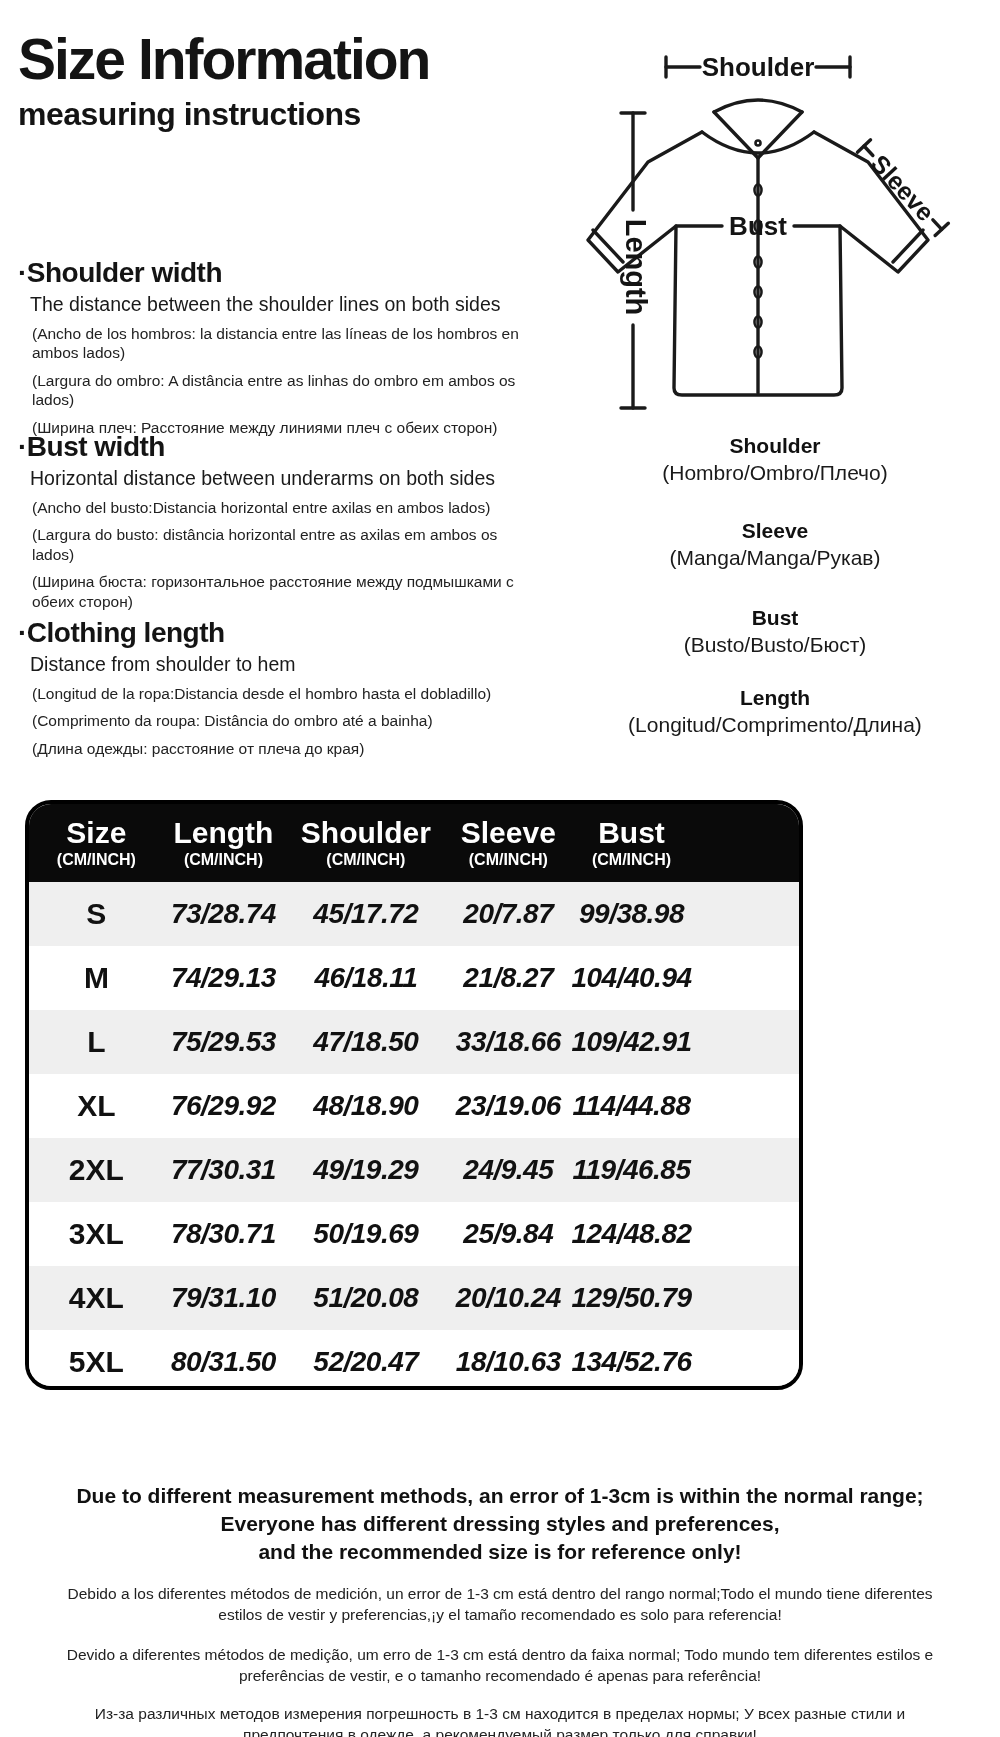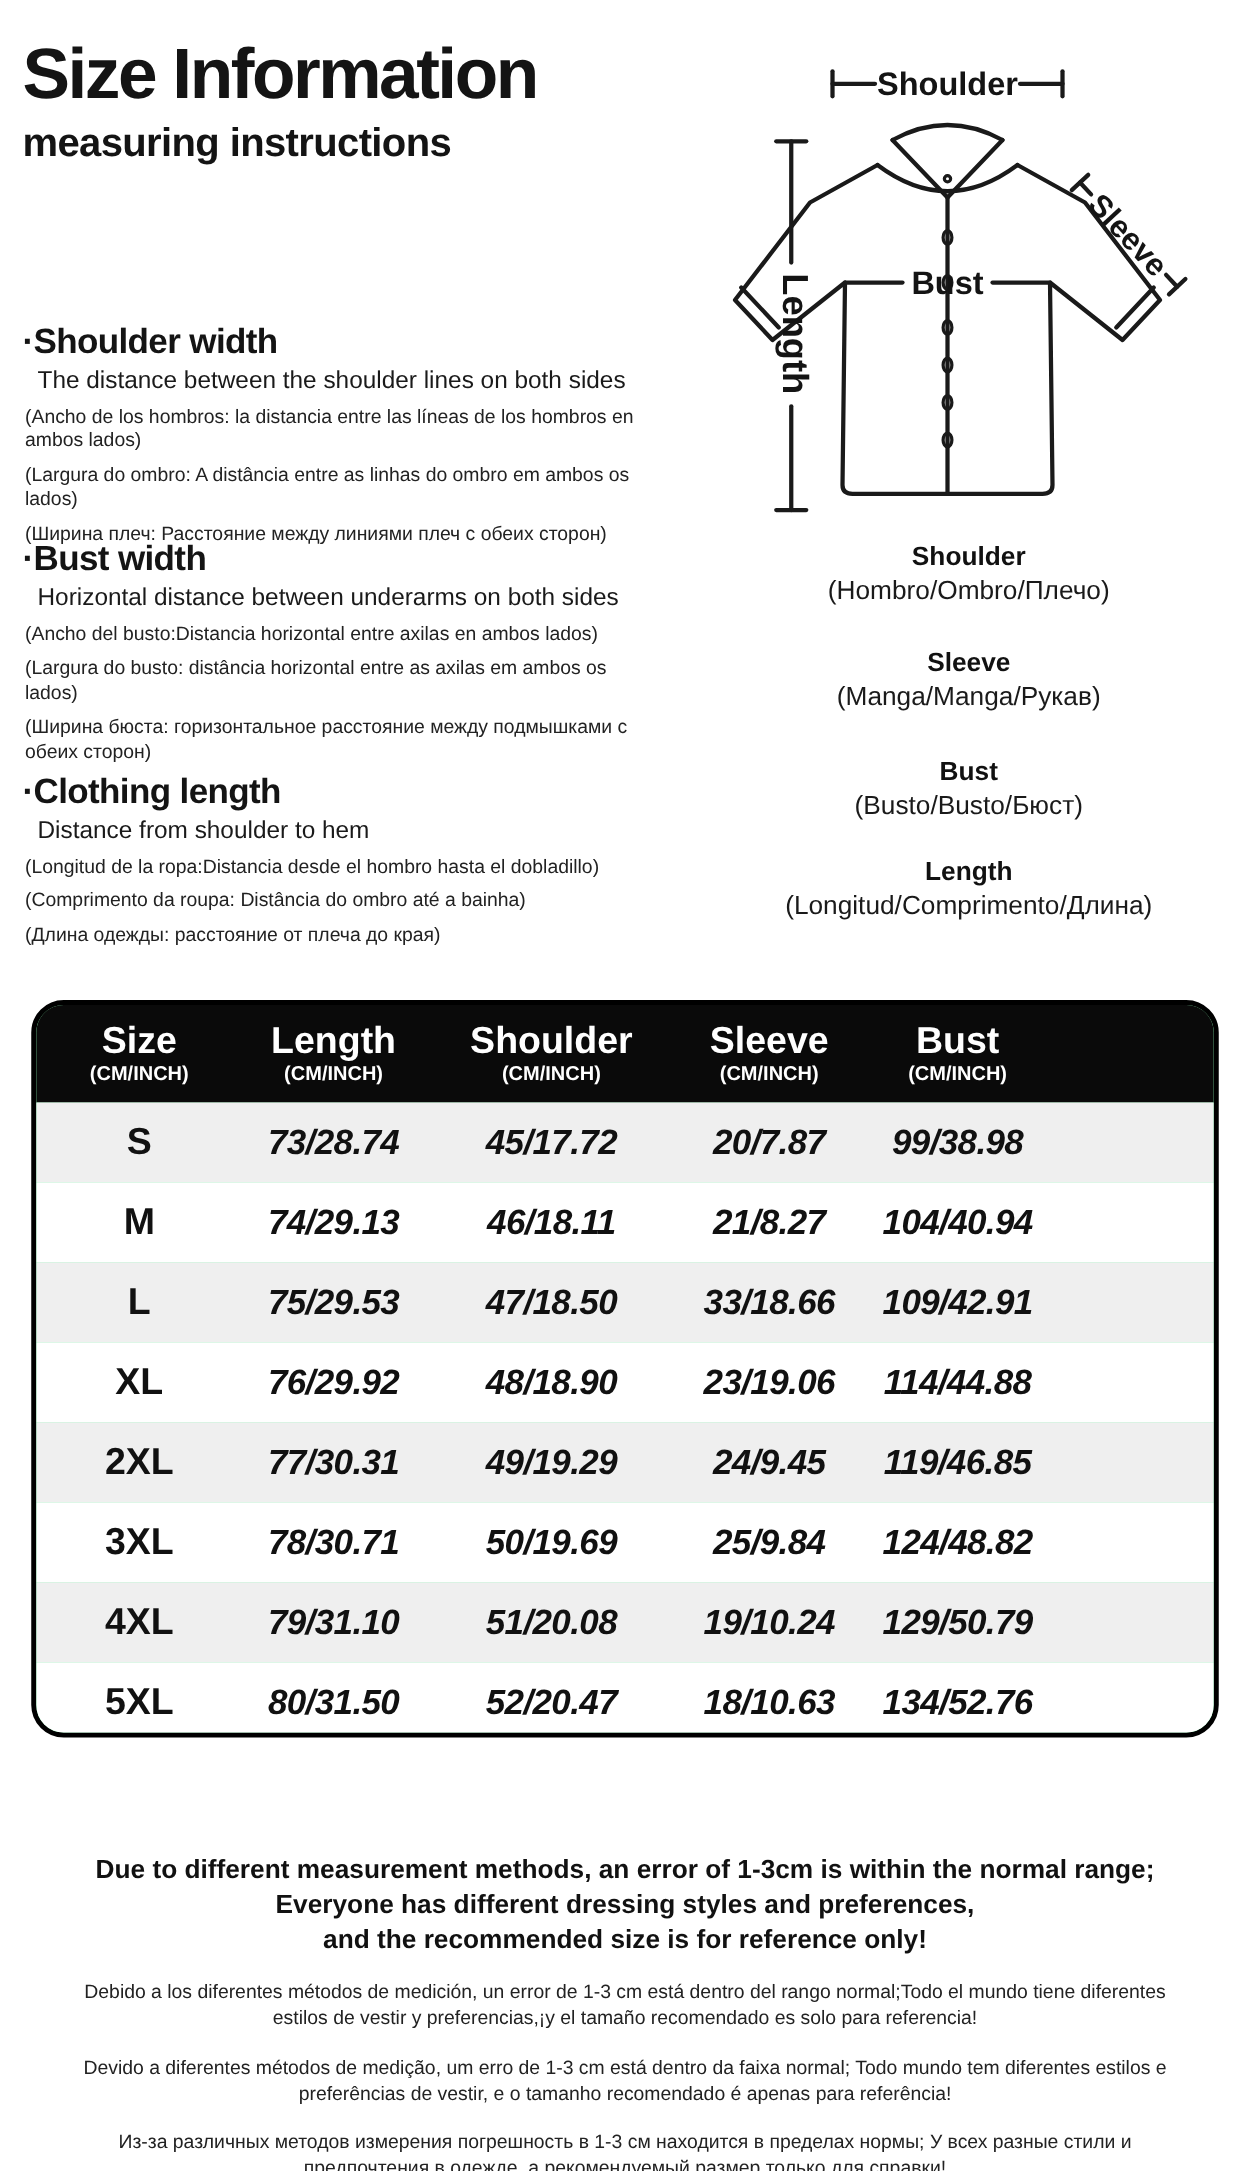--- a/index.html
+++ b/index.html
@@ -11,33 +11,33 @@
   .title-block { position:absolute; left:18px; top:30px; width:530px; }
   .main-title { font-size:57px; font-weight:800; letter-spacing:-2px; line-height:1.05; color:#141414; }
   .sub-title  { font-size:32px; font-weight:800; letter-spacing:-0.5px; margin-top:6px; color:#141414; }
   .title-trans p { font-size:19.5px; line-height:27px; color:#1c1c1c; }
   .title-trans { margin-top:9px; }
 
   
   .section { position:absolute; left:18px; width:520px; }
   .section h3 { font-size:28px; font-weight:800; letter-spacing:-0.5px; color:#141414; line-height:1.1; }
   .section .desc { font-size:19.5px; margin:4px 0 0 12px; color:#1a1a1a; }
-  .section .trans { margin-left:2px; width:498px; }
+  .section .trans { margin-left:14px; width:498px; }
   .section .trans p { font-size:15.5px; line-height:19.5px; margin-top:8px; color:#222; }
 
   
   .diagram { position:absolute; left:548px; top:40px; width:450px; height:392px; }
   .diagram svg { display:block; width:100%; height:100%; }
   .legend { position:absolute; left:555px; width:440px; text-align:center; }
   .legend .lg-title { font-size:21px; font-weight:800; color:#111; }
   .legend .lg-trans { font-size:21px; margin-top:3px; color:#1a1a1a; }
 
   
-  .size-table { position:absolute; left:25px; top:800px; width:950px; height:590px;
-                border:4px solid #000; border-radius:26px; overflow:hidden; background:#86efac; }
+  .size-table { position:absolute; left:25px; top:800px; width:778px; height:590px;
+                border:4px solid #000; border-radius:26px; overflow:hidden; background:#e5e5e5; }
   .st-row { display:grid; grid-template-columns:17.5% 15.5% 21.5% 15.5% 16.5% 13.5%; align-items:center; }
   .st-head { background:#0a0a0a; color:#fff; height:78px; }
   .st-head .col { text-align:center; }
   .st-head .col-label { font-size:30px; font-weight:800; line-height:1.05; }
   .st-head .col-unit  { font-size:16px; font-weight:700; margin-top:3px; }
   .st-body .st-row { height:64px; }
   .st-row.odd  { background:#efefef; }
   .st-row.even { background:#ffffff; }
   .cell { text-align:center; font-weight:800; color:#111; }
   .cell-size { font-size:30px; }
@@ -236,21 +236,21 @@
         <div class="cell cell-val">78/30.71</div>
         <div class="cell cell-val">50/19.69</div>
         <div class="cell cell-val">25/9.84</div>
         <div class="cell cell-val">124/48.82</div>
         <div></div>
       </div>
       <div class="st-row odd">
         <div class="cell cell-size">4XL</div>
         <div class="cell cell-val">79/31.10</div>
         <div class="cell cell-val">51/20.08</div>
-        <div class="cell cell-val">19/10.24</div>
+        <div class="cell cell-val">20/10.24</div>
         <div class="cell cell-val">129/50.79</div>
         <div></div>
       </div>
       <div class="st-row even">
         <div class="cell cell-size">5XL</div>
         <div class="cell cell-val">80/31.50</div>
         <div class="cell cell-val">52/20.47</div>
         <div class="cell cell-val">18/10.63</div>
         <div class="cell cell-val">134/52.76</div>
         <div></div>

